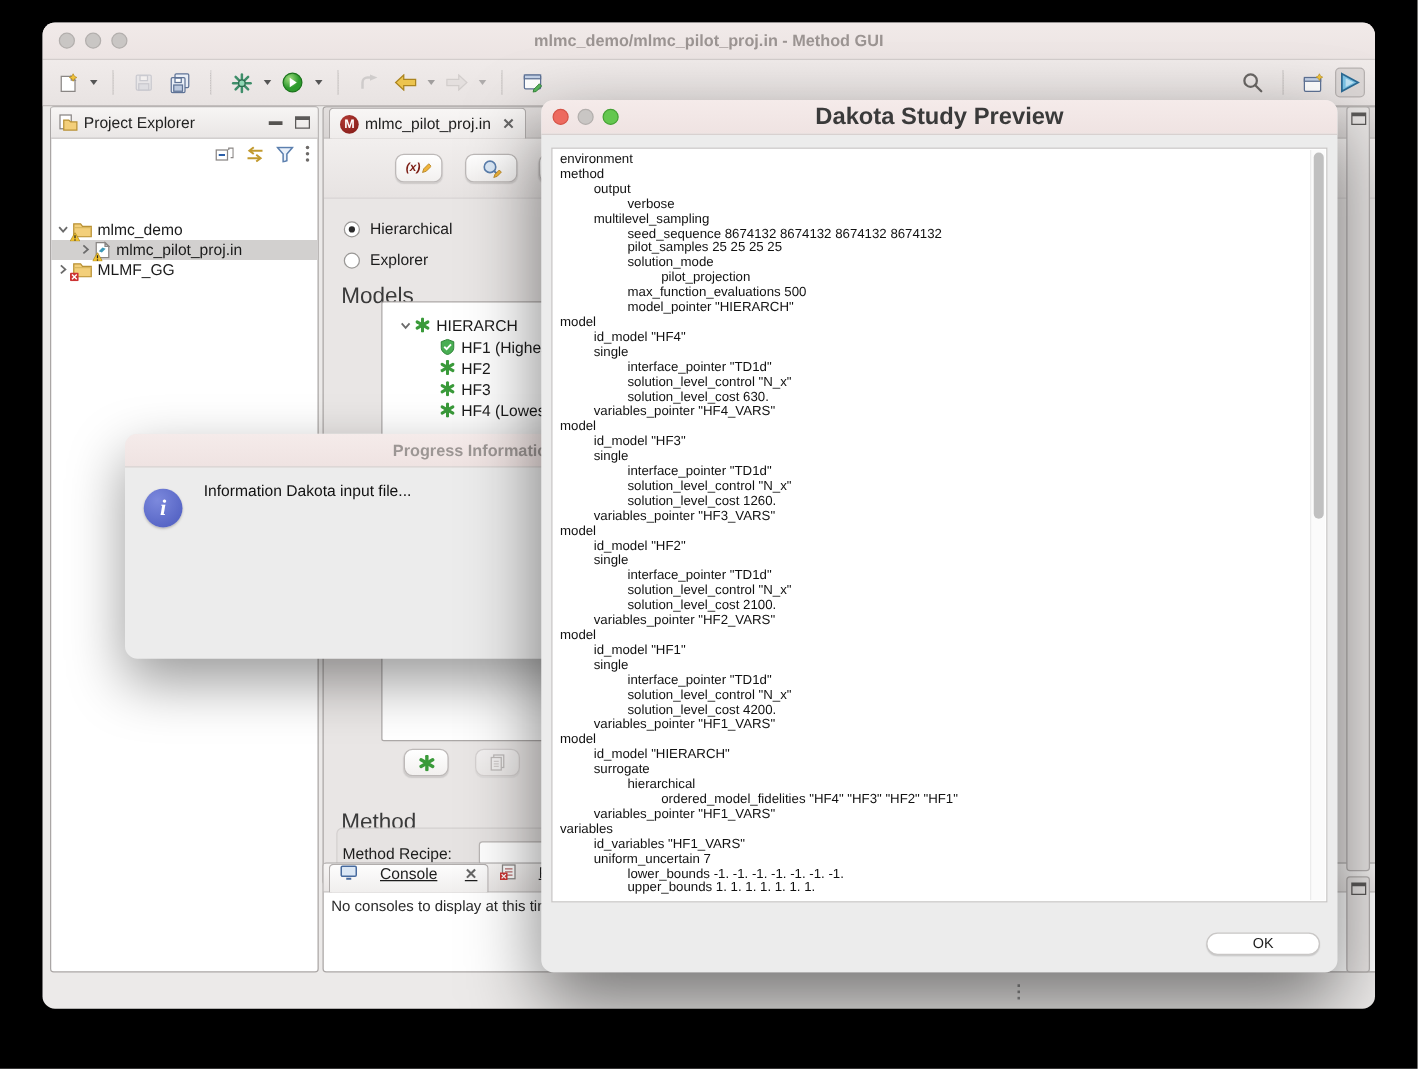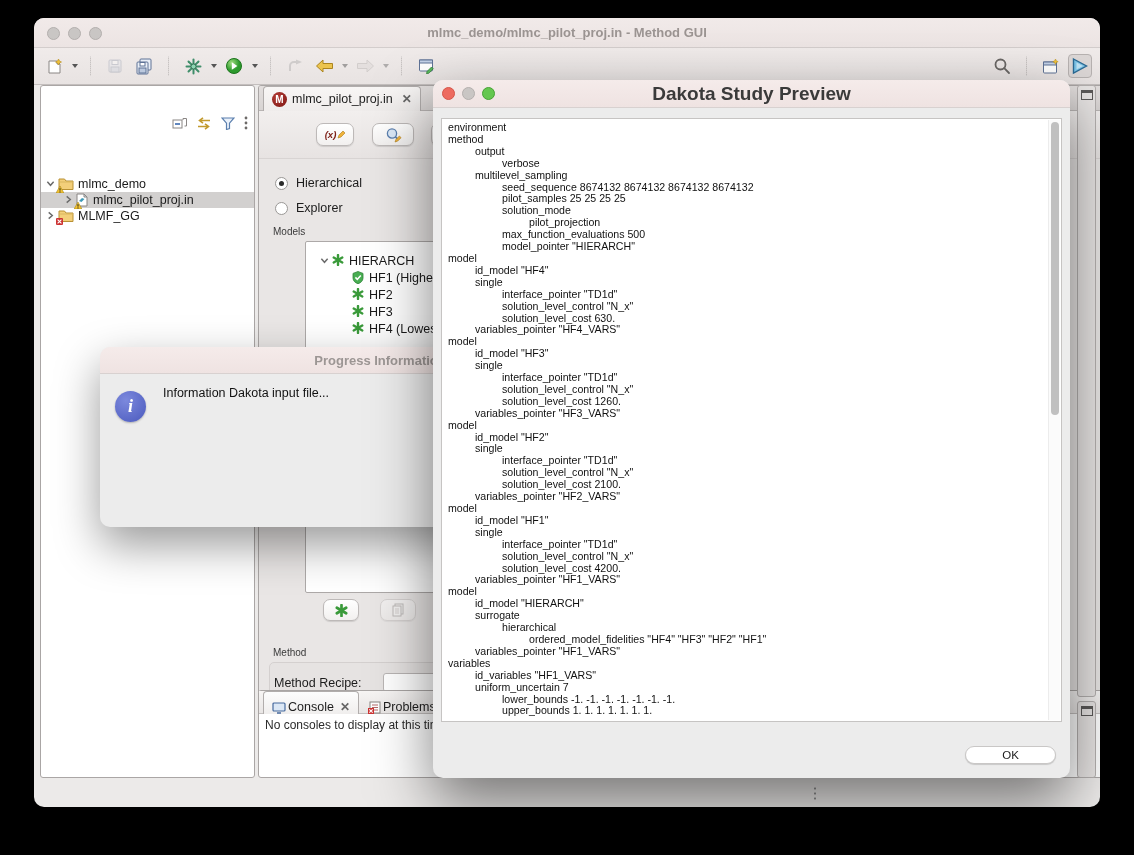--- a/index.html
+++ b/index.html
@@ -43,27 +43,27 @@
           border:1px solid #b1adac; border-bottom:none; border-radius:4px 4px 0 0;
           display:flex; align-items:center; padding:0 8px; gap:5px; font-size:12.5px; color:#1d1d1d; }
   .closex { color:#666; font-size:12px; font-weight:bold; margin-left:4px; }
   .mcircle { width:15px; height:15px; border-radius:50%; background:radial-gradient(circle at 35% 30%, #b23b35, #7e1713);
              color:#fff; font-size:10px; font-weight:bold; text-align:center; line-height:15px; }
   .ebtn { background:linear-gradient(#ffffff,#f2f0ef); border:1px solid #bdb9b8; border-radius:7px;
           box-shadow:0 1px 1px rgba(0,0,0,.12); display:flex; align-items:center; justify-content:center; }
   .radio { width:13px; height:13px; border-radius:50%; background:#fff; border:1px solid #9a9896; position:relative; }
   .radio.on::after { content:""; position:absolute; left:3px; top:3px; width:5px; height:5px; border-radius:50%; background:#2b2b2b; }
   .rlabel { font-size:12.5px; color:#1c1c1c; }
-  .grouplab { font-size:10px; color:#3a3a3a; }
+  .grouplab { font-size:18px; color:#3a3a3a; }
   .modelsbox { background:#fff; border:1px solid #adA9a8; border-radius:2px; }
   .gbox { background:#e6e3e2; border:1px solid #d4d0cf; border-radius:5px; }
   .field { background:#fff; border:1px solid #b9b5b4; border-radius:3px; }
 
   
-  .ctab { display:flex; align-items:flex-end; gap:2px; height:23px; padding:0 8px; font-size:12.5px; color:#1d1d1d; }
+  .ctab { display:flex; align-items:flex-start; gap:18px; height:23px; padding:0 8px; font-size:12.5px; color:#1d1d1d;text-decoration:underline; }
   .ctab.active { background:linear-gradient(#fdfdfd,#f0eeed); border:1px solid #b1adac; border-bottom:none; border-radius:4px 4px 0 0; }
 
   
   .rbox { background:#e9e6e5; border:1px solid #b5b1b0; border-radius:3px; }
   .maxico { width:12px; height:10px; border:1.5px solid #5c5a59; border-top:3.5px solid #5c5a59; }
 
   
   .dialog { border-radius:10px; background:#ececec; overflow:hidden; }
   .dhead { height:28px; display:flex; align-items:center; position:relative;
            background:linear-gradient(#f5ebea,#efe3e2); border-bottom:1px solid #d8d1d0; }
@@ -200,20 +200,32 @@
       <span class="tbtn pressed">
         <svg width="18" height="18" viewBox="0 0 18 18">
             <path d="M2.5 2 L15.5 9 L2.5 16z" fill="#7cc3e6" stroke="#2b6a94" stroke-width="1.4"></path>
             <path d="M5.5 5.5 L12 9 L5.5 12.5z" fill="#bfe3f4"></path>
           </svg>
       </span>
     </div>
   </div>
 
   <div class="abs view" style="left:6px; top:67px; width:215px; height:693px;">
+    <div class="viewhead">
+      <span class="ticon">
+        <svg width="16" height="14" viewBox="0 0 16 14">
+            <rect x="1" y="1" width="9" height="11" fill="#fff" stroke="#8a8684"></rect>
+            <path d="M4 5 h4 l1.5 1.5 H14.5 V13 H4z" fill="#f3cf7a" stroke="#b99134"></path>
+          </svg>
+      </span>
+      <span>Project Explorer</span>
+      <span class="spacer"></span>
+      <span style="width:11px;height:3px;background:#555350;margin-right:10px;"></span>
+      <span class="maxico"></span>
+    </div>
     <div class="pe-tools">
       <span>
         <svg width="15" height="13" viewBox="0 0 15 13">
             <rect x="1" y="3" width="9" height="8" fill="#fff" stroke="#8a8684"></rect>
             <line x1="3" y1="7" x2="8" y2="7" stroke="#2c5fa8" stroke-width="1.6"></line>
             <path d="M11 3 V1.5 H14.5 V9 H12.5" fill="none" stroke="#8a8684"></path>
           </svg>
       </span>
       <span>
         <svg width="16" height="13" viewBox="0 0 16 13">

